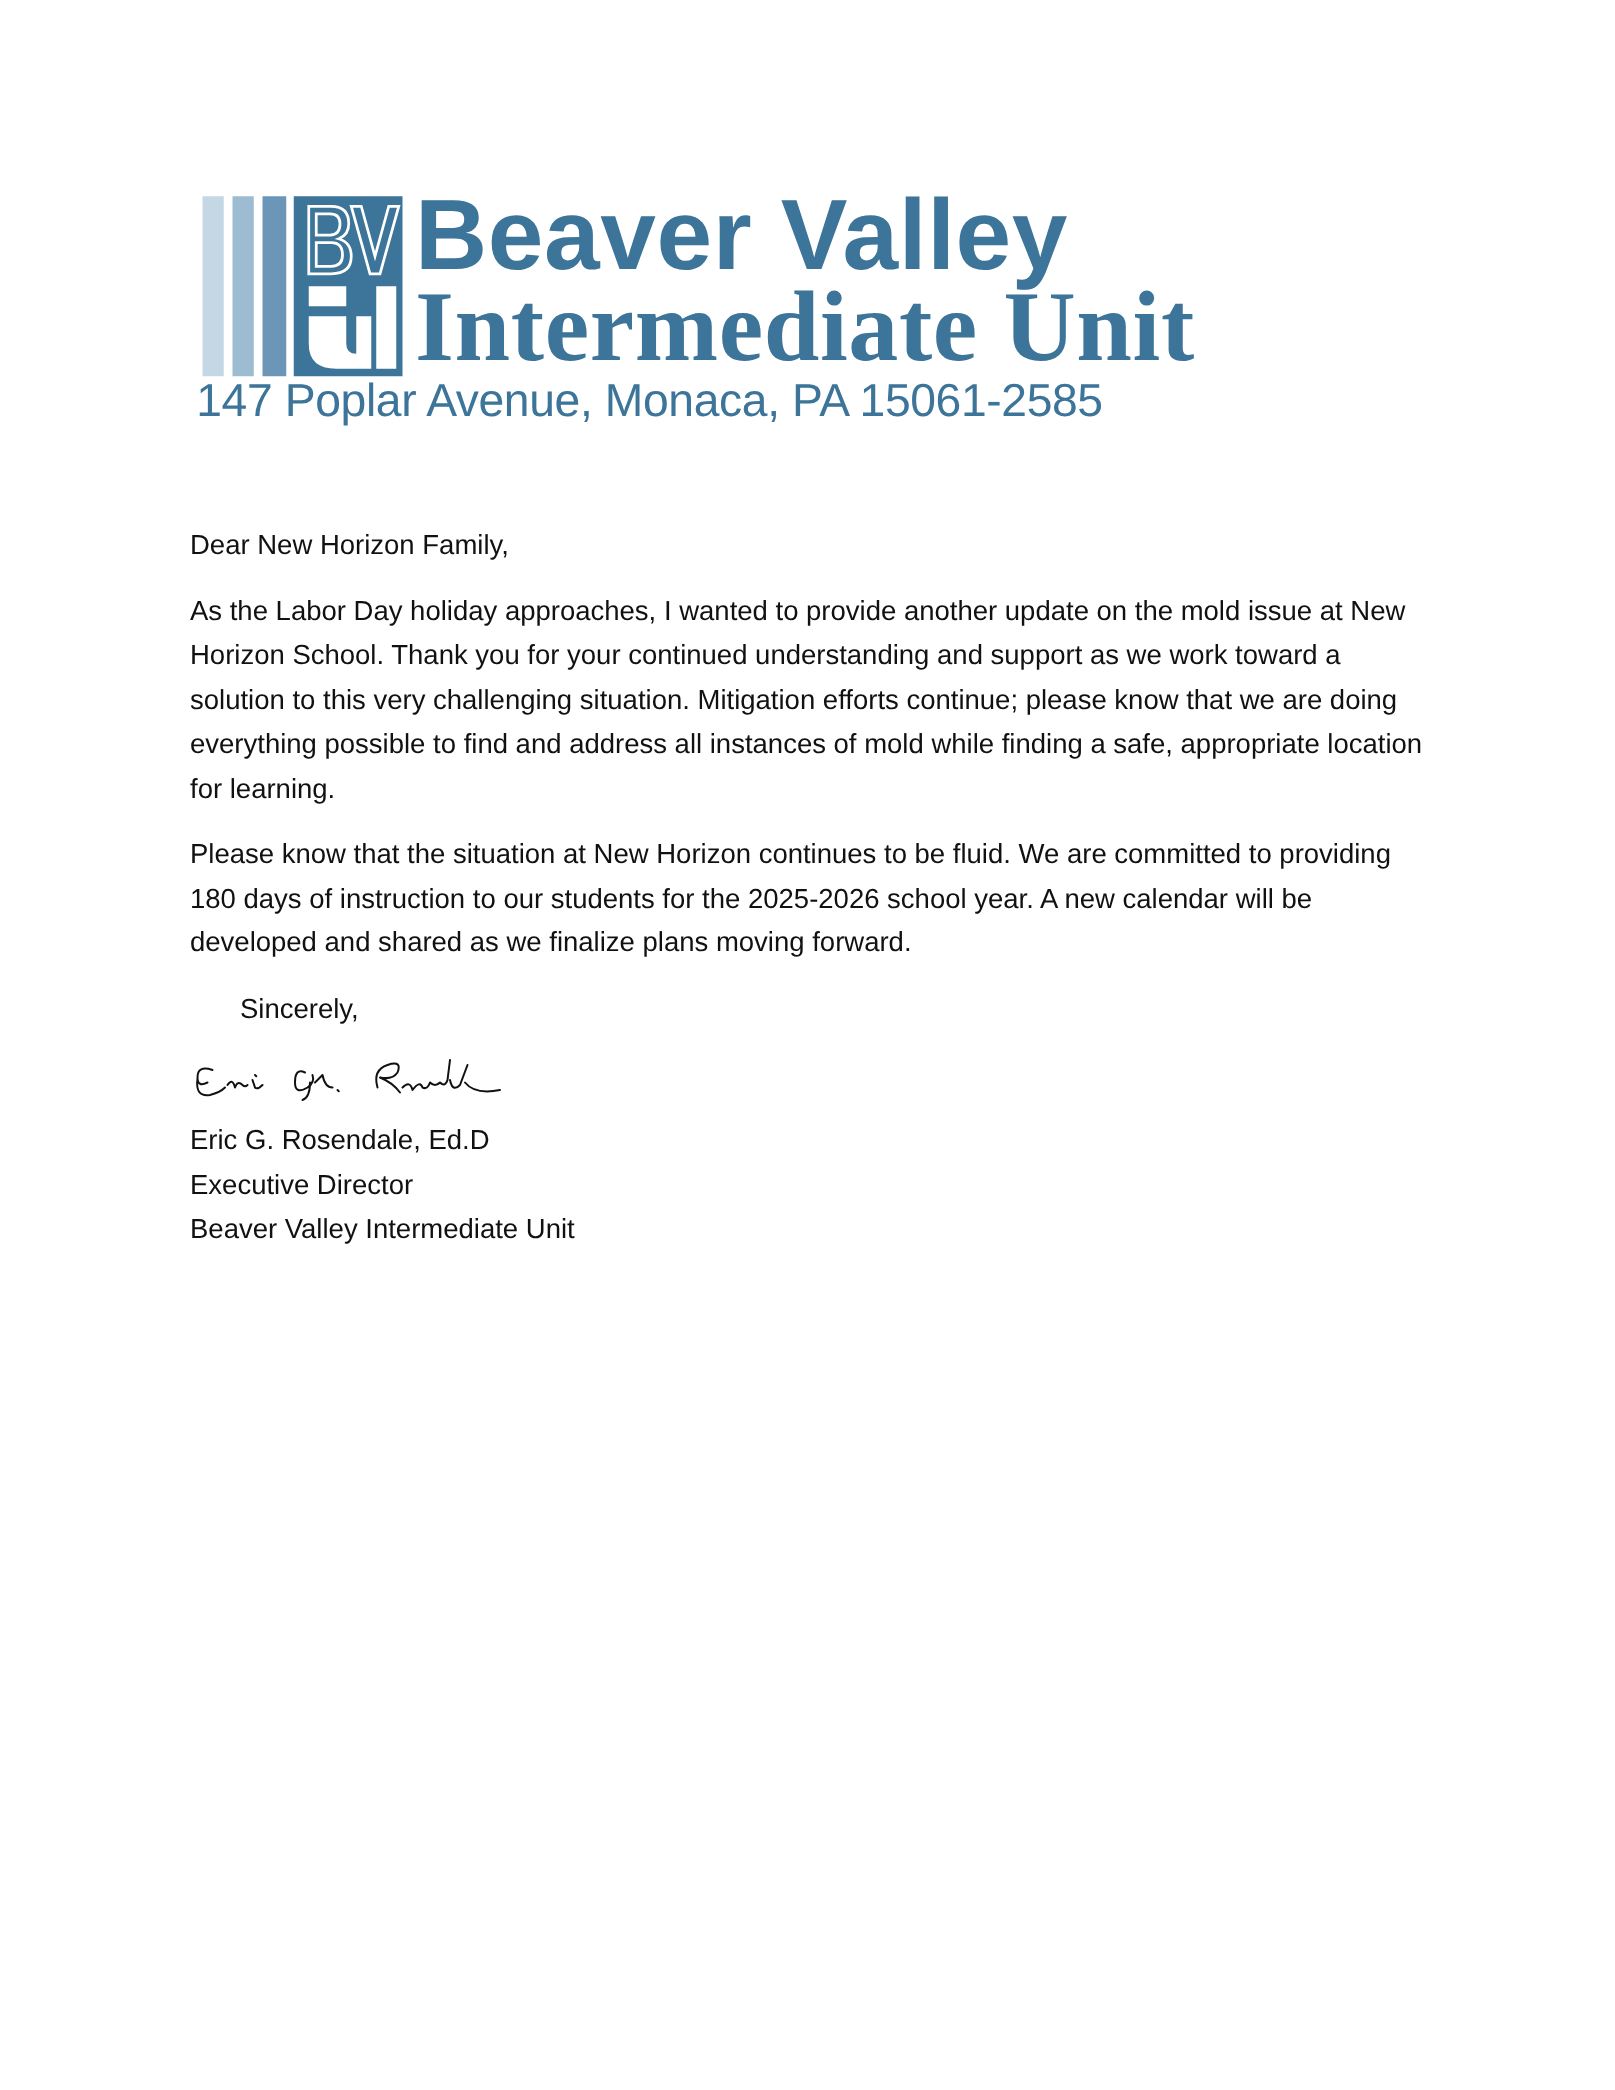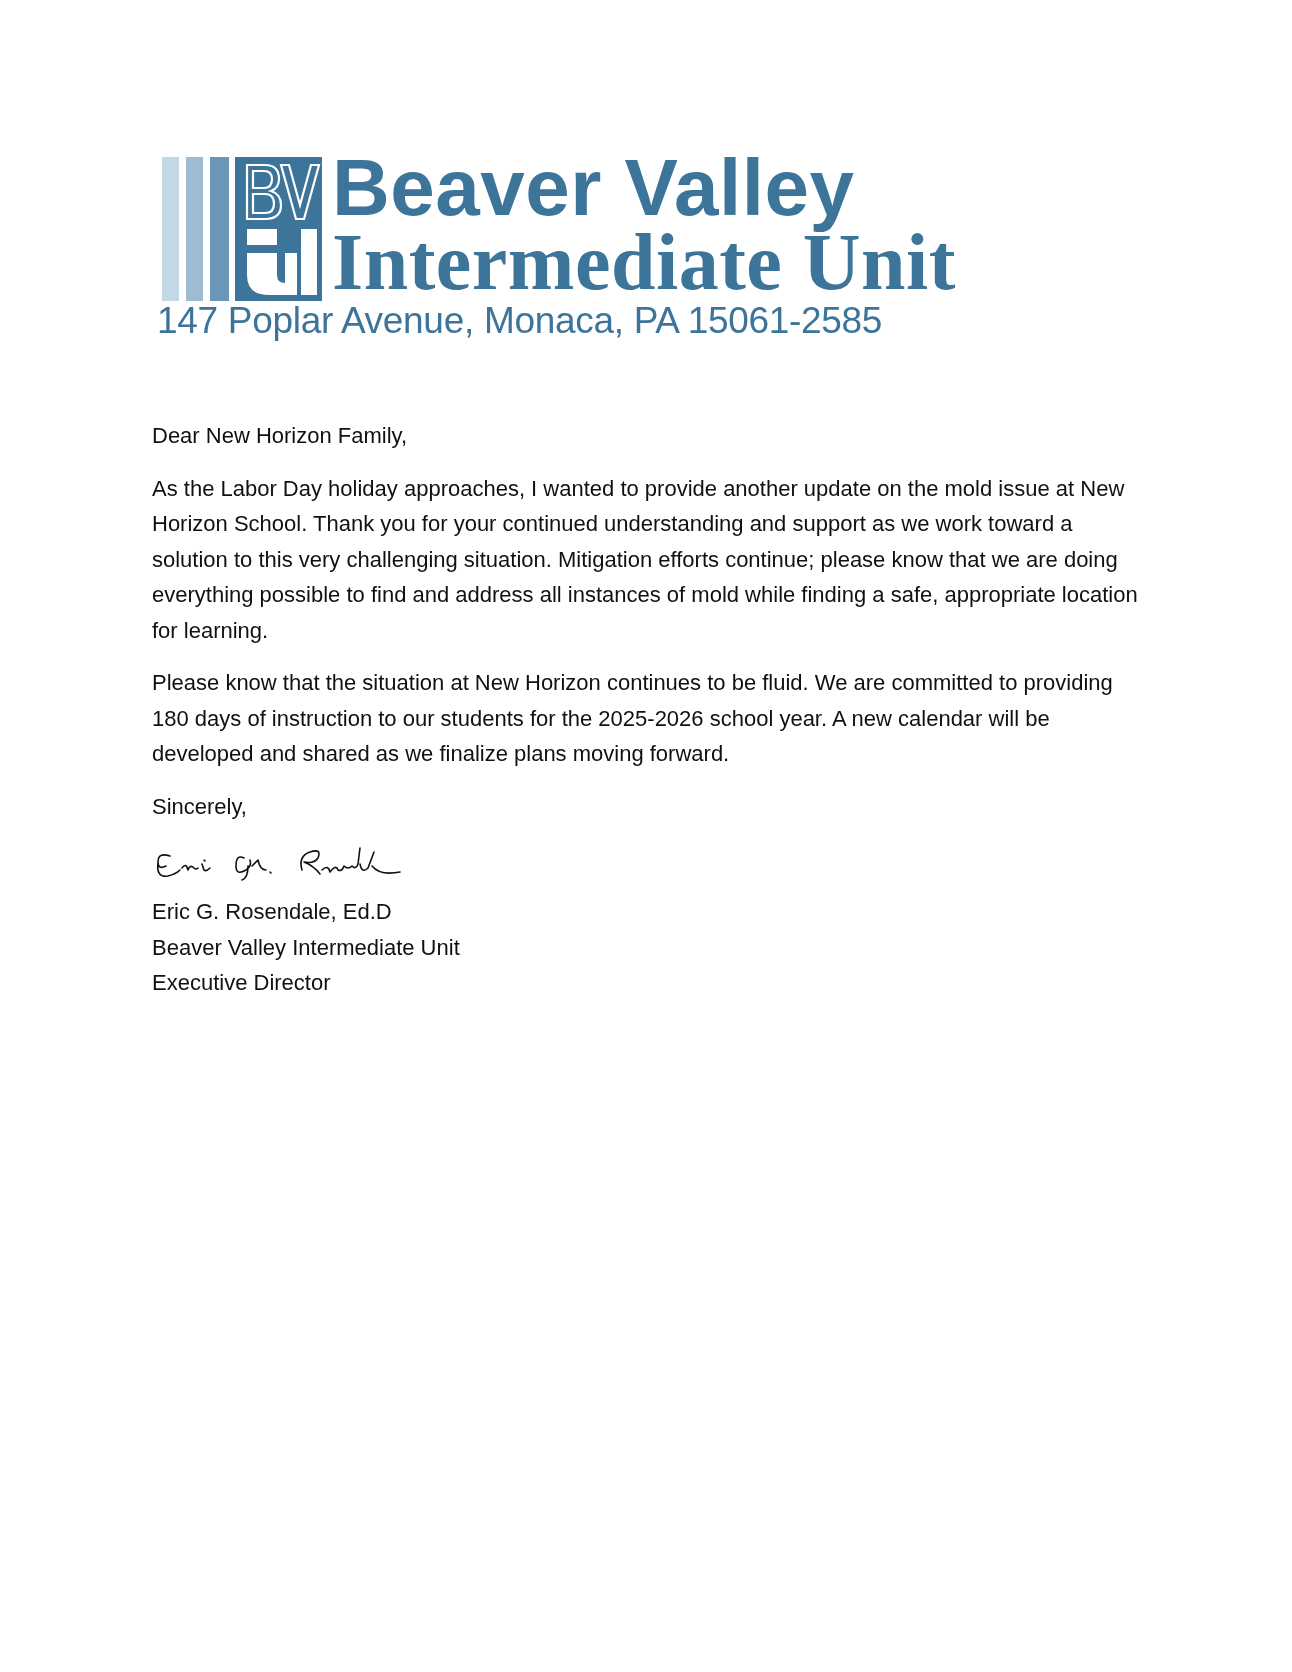--- a/index.html
+++ b/index.html
@@ -42,29 +42,29 @@
   </div>
   <div class="org-line org-line1">Beaver Valley</div>
   <div class="org-line org-line2">Intermediate Unit</div>
   <div class="address">147 Poplar Avenue, Monaca, PA  15061-2585</div>
 </div>
 
 <div class="body">
   <p>Dear New Horizon Family,</p>
   <p>As the Labor Day holiday approaches, I wanted to provide another update on the mold issue at New Horizon School. Thank you for your continued understanding and support as we work toward a solution to this very challenging situation. Mitigation efforts continue; please know that we are doing everything possible to find and address all instances of mold while finding a safe, appropriate location for learning.</p>
   <p>Please know that the situation at New Horizon continues to be fluid. We are committed to providing 180 days of instruction to our students for the 2025-2026 school year. A new calendar will be developed and shared as we finalize plans moving forward.</p>
-  <p style="margin-bottom:6px;">Sincerely,</p>
+  <p style="margin-bottom:6px;margin-left:40px;">Sincerely,</p>
   <svg class="signature" width="260" height="56" viewBox="0 0 260 56">
     <g fill="none" stroke="#111" stroke-width="1.6" stroke-linecap="round" stroke-linejoin="round">
       <path d="M18 26 Q6 22 6 32 Q6 40 14 36 M6 33 Q4 48 16 46 Q24 44 28 40"></path>
       <path d="M30 38 Q34 32 36 40 Q38 34 42 38 Q44 40 46 38 M50 34 L52 40 Q54 42 58 38"></path>
       <path d="M52 30 L53 31"></path>
       <path d="M92 28 Q84 24 84 36 Q84 46 94 40 Q100 36 98 30 M96 36 Q96 48 90 50 M100 36 L106 30 Q108 40 114 40"></path>
       <path d="M118 42 L119 43"></path>
       <path d="M150 40 Q146 26 158 22 Q170 18 166 28 Q162 34 152 32 Q162 36 168 44 M170 40 Q176 34 178 42 Q184 34 186 40 Q190 42 192 36 Q196 40 200 36 Q204 40 206 34 L208 18 M208 34 Q210 44 216 38 L222 22 M220 36 Q228 46 248 42"></path>
     </g>
   </svg>
   <div class="sig-block">
     <p>Eric G. Rosendale, Ed.D</p>
+    <p>Executive Director</p>
     <p>Beaver Valley Intermediate Unit</p>
-    <p>Executive Director</p>
   </div>
 </div>
 
 </body></html>

